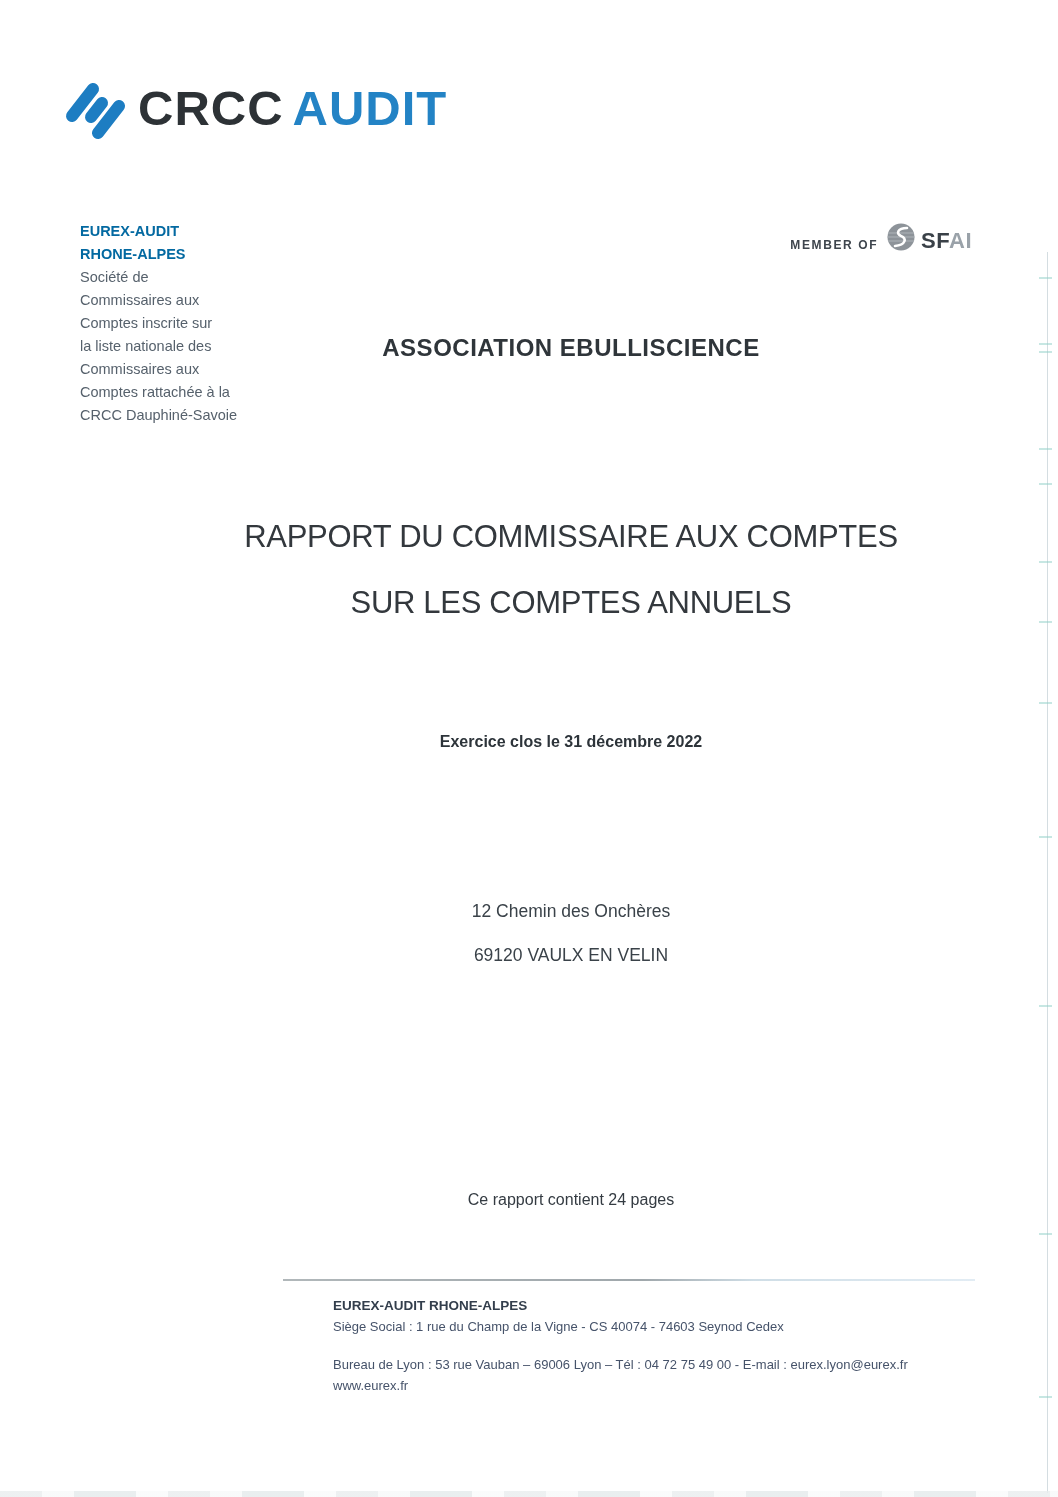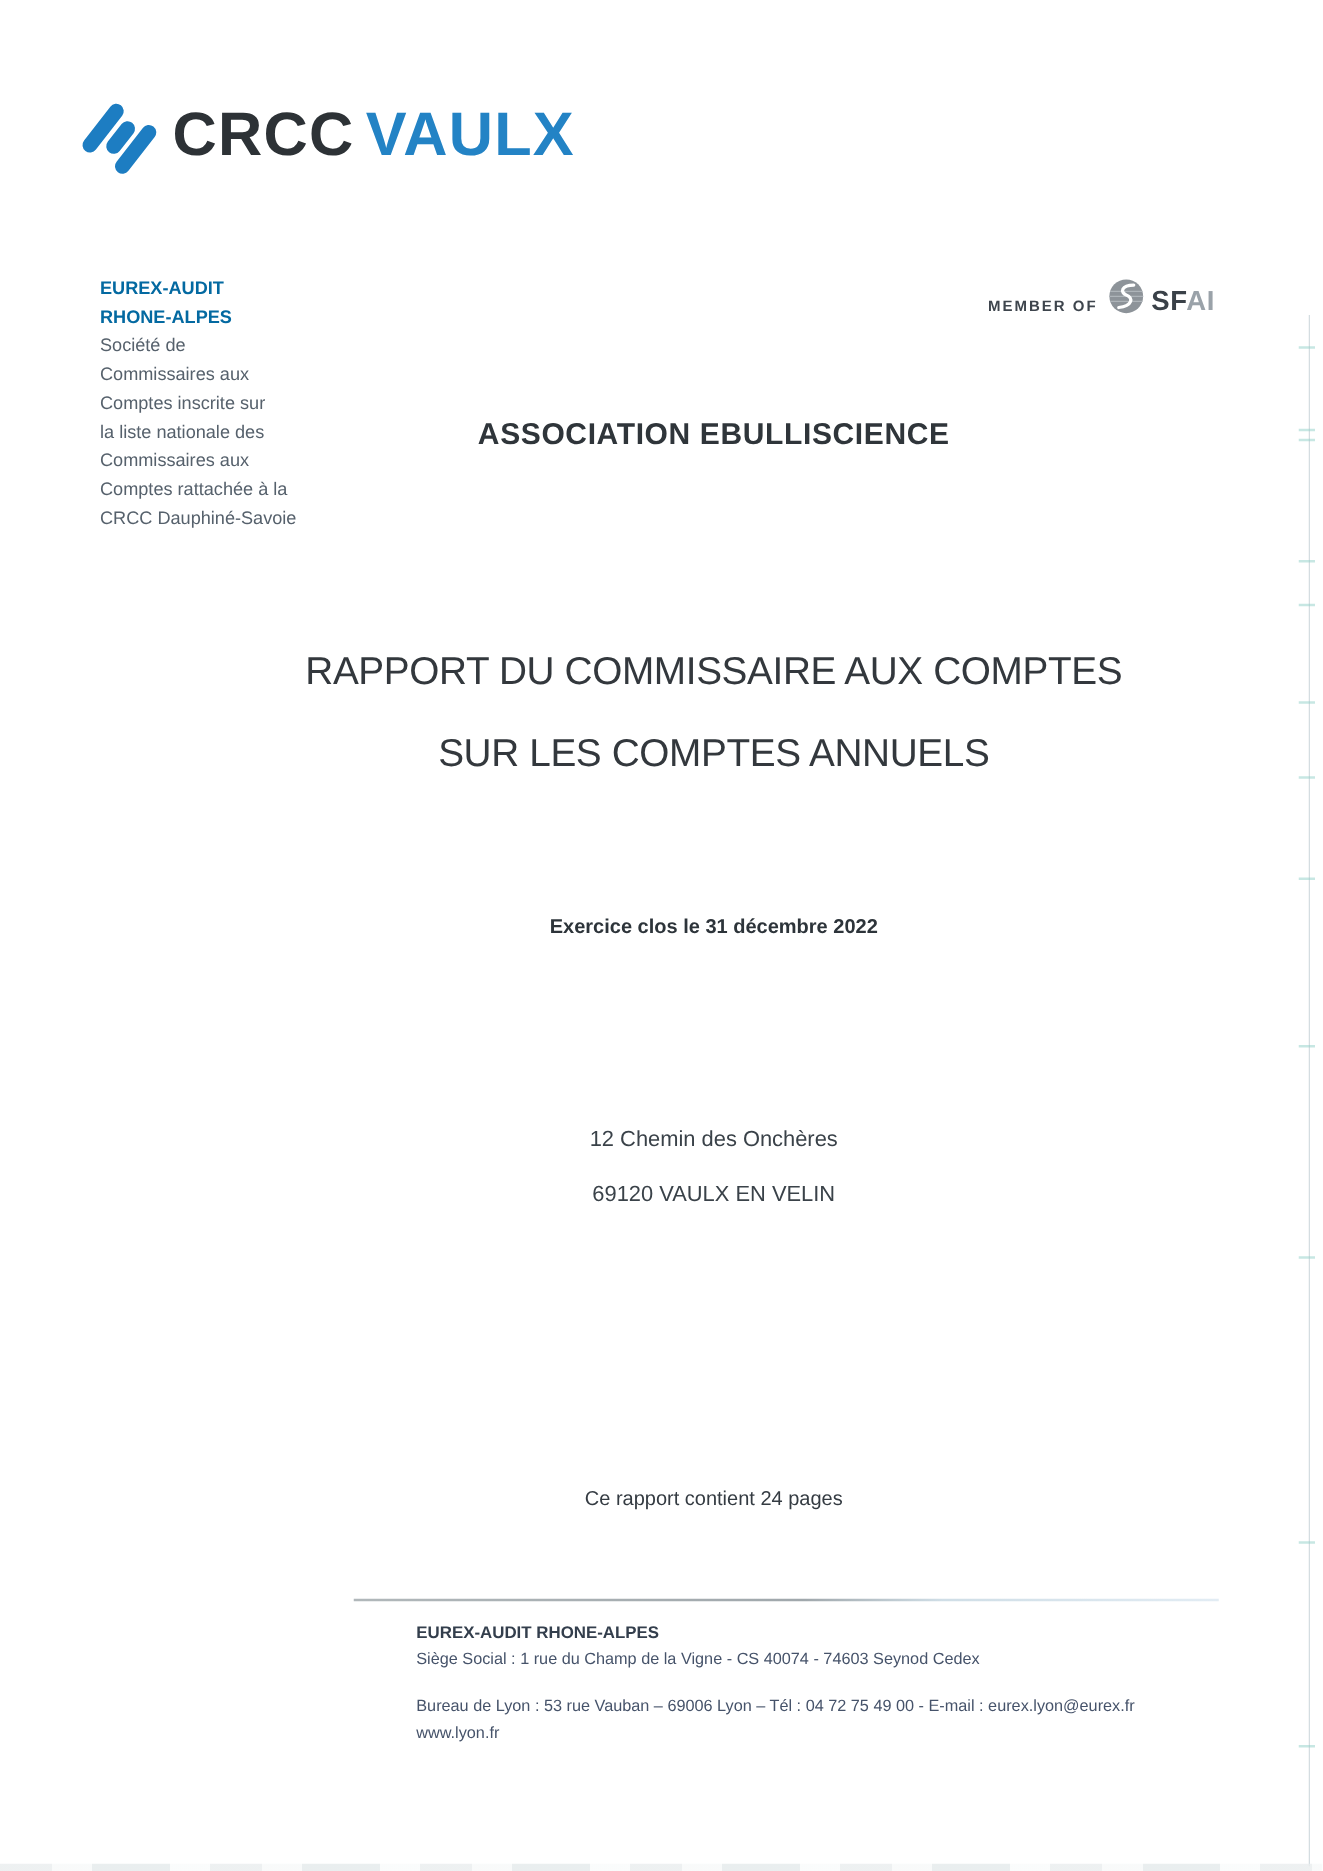--- a/index.html
+++ b/index.html
@@ -91,21 +91,21 @@
 
   <div class="logo">
     <svg class="logo-mark" viewBox="0 0 64 64" aria-hidden="true">
       <g stroke="#1d7dc2" stroke-width="12" stroke-linecap="round" fill="none">
         <line x1="10" y1="40" x2="31" y2="13"></line>
         <line x1="29" y1="41" x2="40" y2="27"></line>
         <line x1="36" y1="57" x2="57" y2="30"></line>
       </g>
     </svg>
     <span class="logo-word logo-eurex">CRCC</span>
-    <span class="logo-word logo-audit">VAULX</span>
+    <span class="logo-word logo-audit">AUDIT</span>
   </div>
 
   <div class="member">
     <span class="member-label">MEMBER OF</span>
     <svg class="sfai-globe" viewBox="0 0 30 30" aria-hidden="true">
       <circle cx="15" cy="15" r="13.5" fill="#8d9399"></circle>
       <path d="M2 11 H28 M1.5 15 H28.5 M2 19 H28" stroke="#aeb4b9" stroke-width="1" fill="none"></path>
       <path d="M21 6 C11 6 10 12 15 14 C21 16 20 23 9 24" stroke="#ffffff" stroke-width="2.6" fill="none" stroke-linecap="round"></path>
     </svg>
     <span class="sfai-word"><span class="sfai-sf">SF</span><span class="sfai-ai">AI</span></span>
@@ -129,21 +129,21 @@
   <div class="center-line period">Exercice clos le 31 décembre 2022</div>
   <div class="center-line addr1">12 Chemin des Onchères</div>
   <div class="center-line addr2">69120 VAULX EN VELIN</div>
   <div class="center-line note">Ce rapport contient 24 pages</div>
 
   <div class="footer-rule"></div>
   <div class="footer">
     <div class="footer-company">EUREX-AUDIT RHONE-ALPES</div>
     <div>Siège Social : 1 rue du Champ de la Vigne - CS 40074 - 74603 Seynod Cedex</div>
     <div class="footer-office">Bureau de Lyon : 53 rue Vauban – 69006 Lyon – Tél : 04 72 75 49 00 - E-mail : eurex.lyon@eurex.fr</div>
-    <div>www.lyon.fr</div>
+    <div>www.eurex.fr</div>
   </div>
 
   <div class="edge-vline"></div>
   <div class="edge-tick" style="top:277px"></div>
   <div class="edge-tick" style="top:343px"></div>
   <div class="edge-tick" style="top:351px"></div>
   <div class="edge-tick" style="top:448px"></div>
   <div class="edge-tick" style="top:483px"></div>
   <div class="edge-tick" style="top:561px"></div>
   <div class="edge-tick" style="top:621px"></div>

